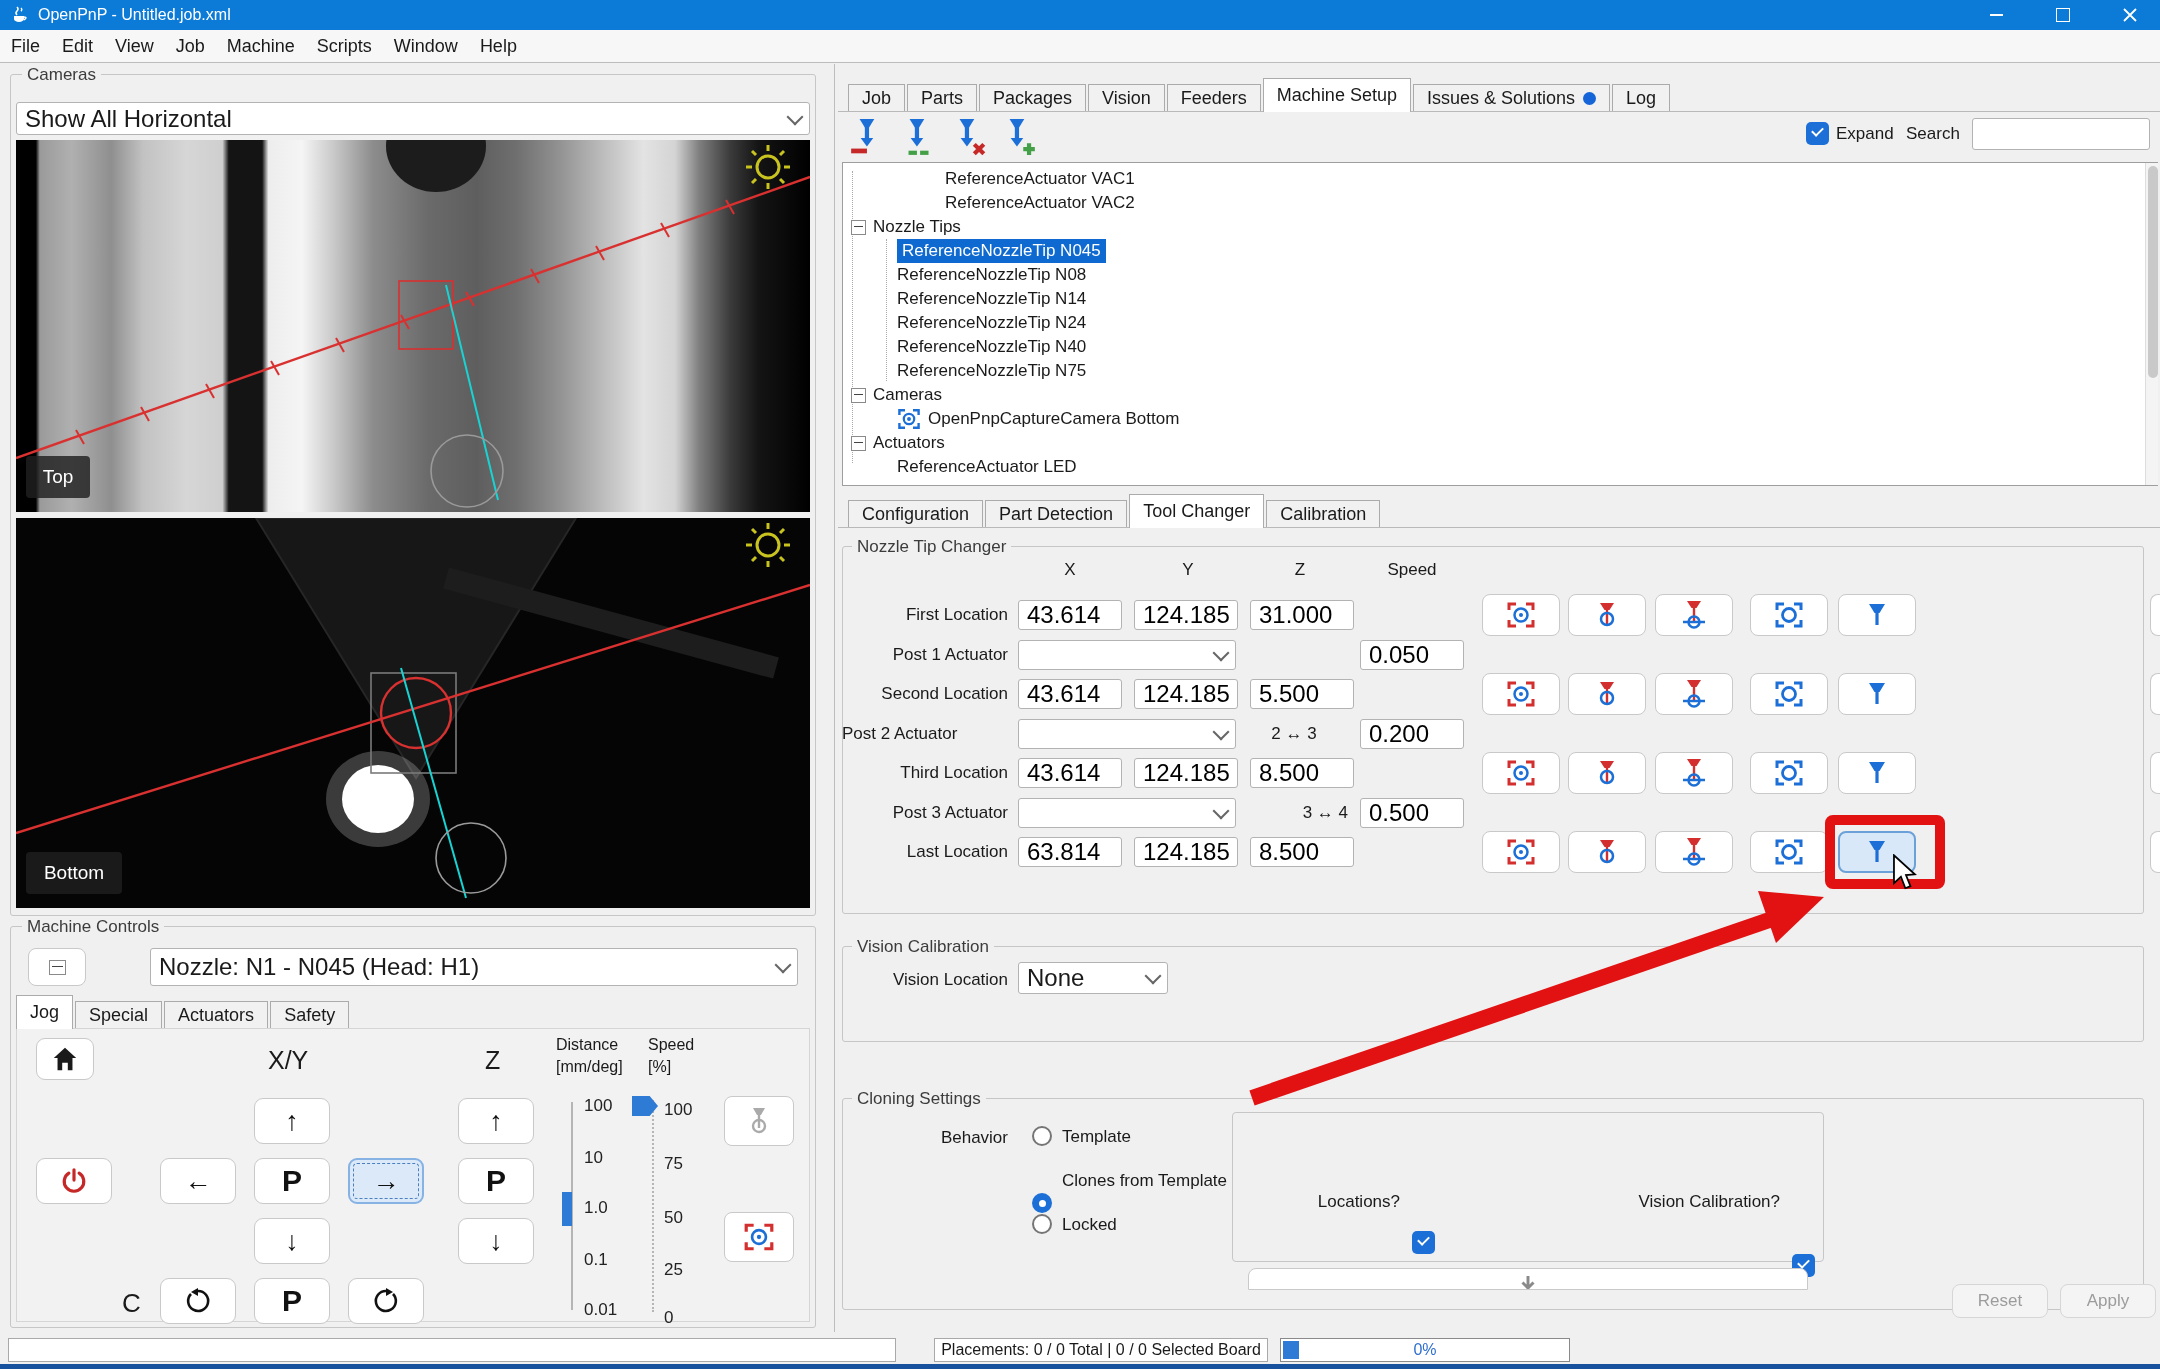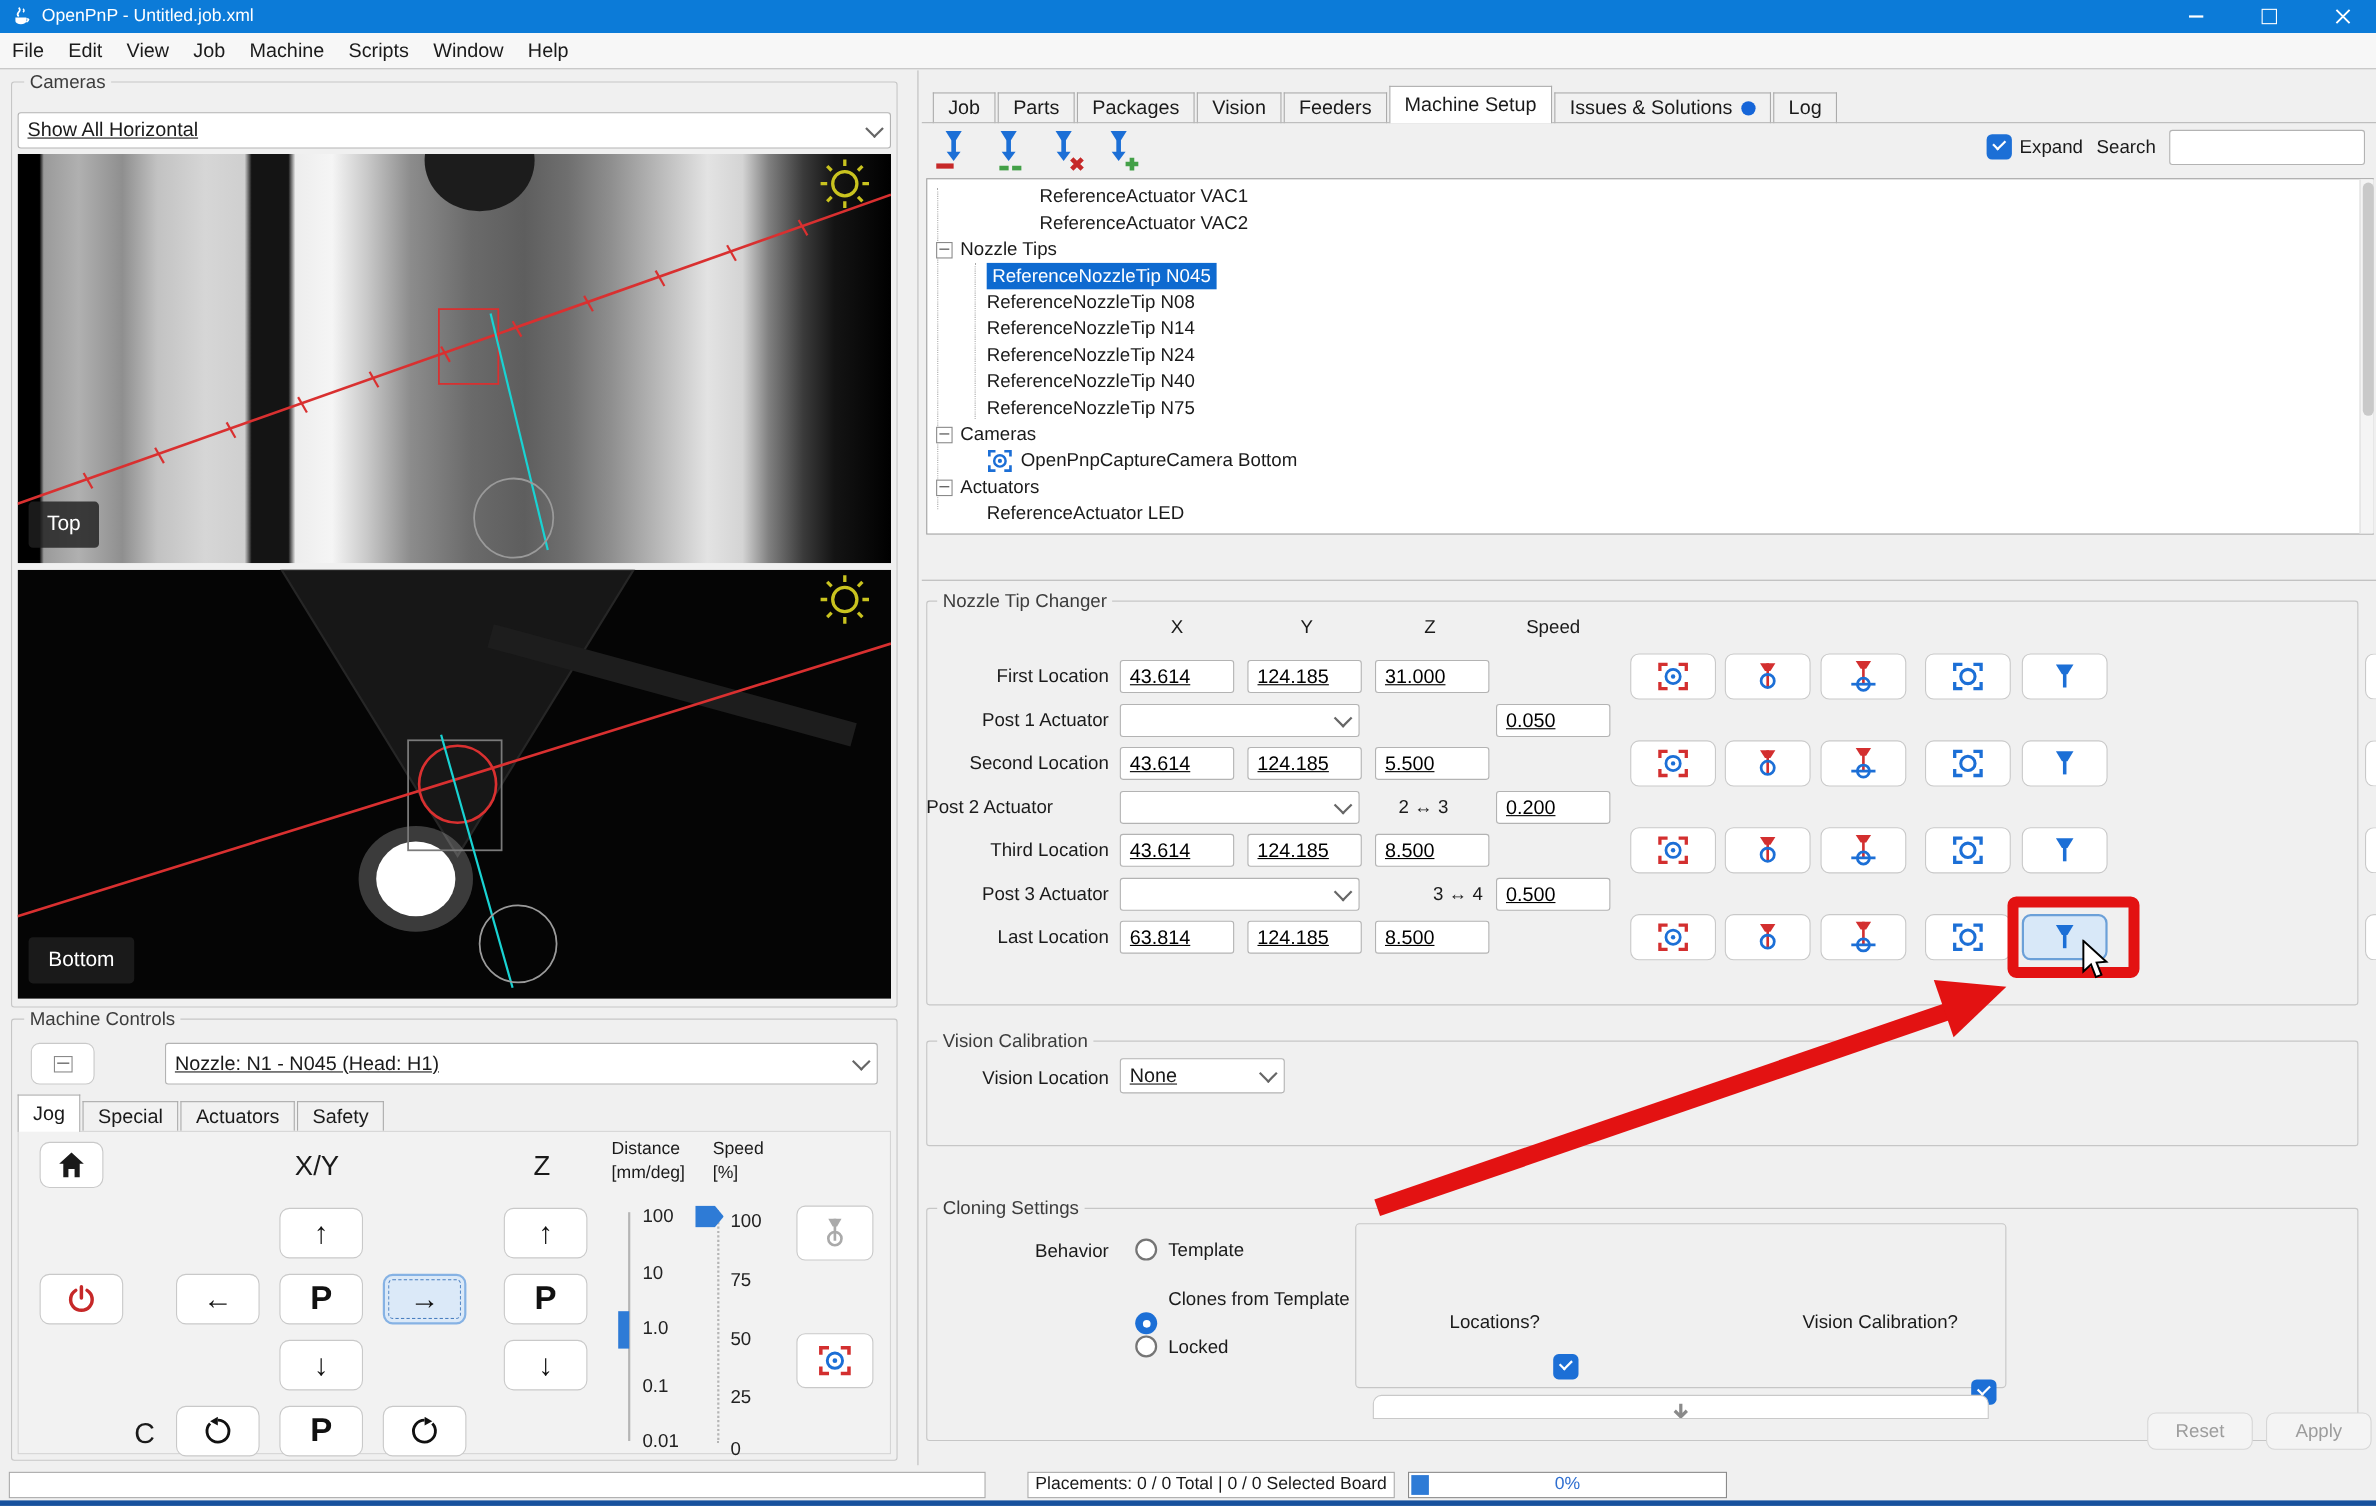--- a/index.html
+++ b/index.html
@@ -9,21 +9,21 @@
   
   .titlebar{left:0;top:0;width:2160px;height:30px;background:#0c7bd8;color:#fff;display:flex;align-items:center;}
   .titlebar .ttl{margin-left:10px;font-size:16px;}
   .wbtn{width:56px;height:30px;display:flex;align-items:center;justify-content:center;}
   .menubar{left:0;top:30px;width:2160px;height:33px;background:#f7f7f7;display:flex;align-items:center;border-bottom:1px solid #bdbdbd;}
   .menu-item{padding:0 11px;font-size:18px;height:33px;line-height:33px;}
   
   .group{border:1px solid #c6c6c6;border-radius:3px;}
   .chip{background:#f0f0f0;padding:0 5px;font-size:17px;color:#3c3c3c;z-index:3;}
   
-  .field{background:#fff;border:1px solid #b3b3b3;border-radius:3px;display:flex;align-items:center;padding:0 8px;font-size:18px;text-decoration:underline;}
+  .field{background:#fff;border:1px solid #b3b3b3;border-radius:3px;display:flex;align-items:center;padding:0 8px;font-size:24px;}
   input.field{outline:none;}
   .chev{width:10px;height:10px;border-left:2px solid #666;border-bottom:2px solid #666;transform:rotate(-45deg);margin-left:auto;margin-bottom:4px;flex:none;}
   .btn{background:#fff;border:1px solid #c9c9c9;border-radius:8px;display:flex;align-items:center;justify-content:center;}
   .btn.hl{background:#d8e8f8;border:2px solid #6ba0d8;}
   .sliver{background:#fff;border:1px solid #c9c9c9;border-right:none;border-radius:8px 0 0 8px;}
   
   .tabs{display:flex;align-items:flex-end;}
   .tab{display:flex;align-items:center;gap:8px;padding:0 13px;background:#f1f1f1;border:1px solid #ababab;border-bottom:none;margin-right:2px;height:27px;font-size:18px;}
   .tab.active{background:#fff;height:33px;position:relative;z-index:2;}
   .dot{width:13px;height:13px;border-radius:50%;background:#1565d8;}
@@ -414,20 +414,26 @@
         </div>
         <div class="tree-row" style="left: 54px; top: 292px;">
           <span class="lbl">ReferenceActuator LED</span>
         </div>
       </div>
     <div class="abs sb-track" style="left:1302px;top:0;width:13px;height:322px;">
       <div class="sb-thumb abs" style="left:1.5px;top:3px;width:10px;height:212px;"></div>
     </div>
   </div>
 
+  <div class="abs tabs" id="detail-tabs" style="left:848px;top:494px;height:34px;">
+      <div class="tab">Configuration</div>
+      <div class="tab">Part Detection</div>
+      <div class="tab active">Tool Changer</div>
+      <div class="tab">Calibration</div>
+    </div>
   <div class="abs hline" style="left:838px;top:527px;width:1322px;"></div>
 
   <div class="abs group" style="left:842px;top:546px;width:1302px;height:368px;"></div>
   <span class="abs chip" style="left:852px;top:537px;">Nozzle Tip Changer</span>
   <div id="changer-gen">
       <span class="abs" style="left: 1030px; top: 560px; width: 80px; text-align: center;">X</span>
       <span class="abs" style="left: 1148px; top: 560px; width: 80px; text-align: center;">Y</span>
       <span class="abs" style="left: 1260px; top: 560px; width: 80px; text-align: center;">Z</span>
       <span class="abs" style="left: 1372px; top: 560px; width: 80px; text-align: center;">Speed</span>
       <span class="abs" style="left: 842px; top: 605px; width: 166px; text-align: right;">First Location</span>

